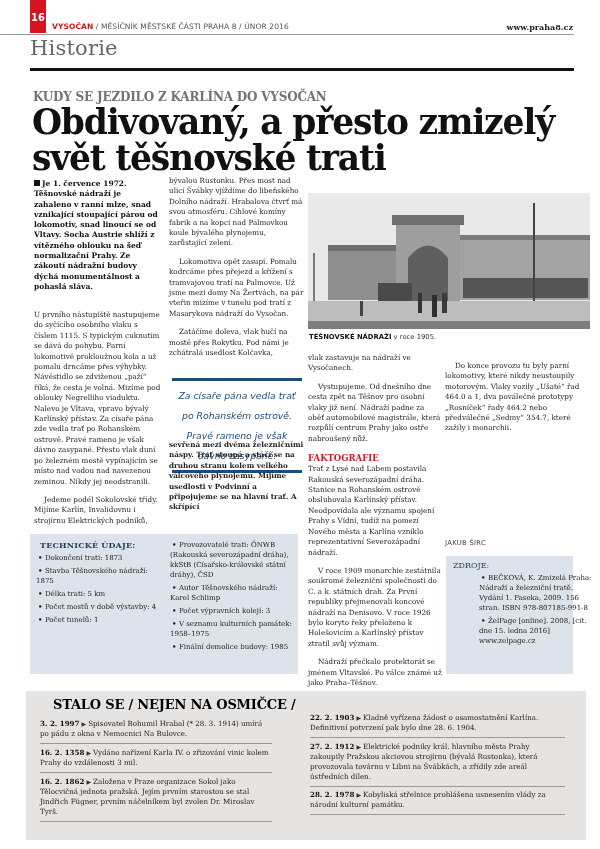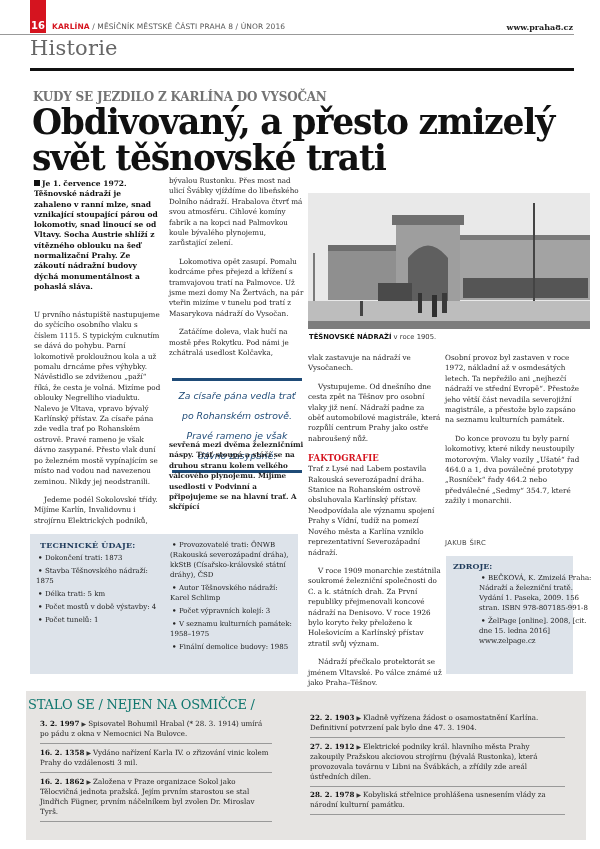--- a/index.html
+++ b/index.html
@@ -1,19 +1,19 @@
 <!DOCTYPE html>
 <html><head>
 <meta charset="utf-8">
 <style>
   * { box-sizing: border-box; margin: 0; padding: 0; }
   body { width: 600px; height: 849px; background: #ffffff; font-family: "DejaVu Serif", serif; color: #1c1c1c; position: relative; overflow: hidden; }
   .abs { position: absolute; }
   
-  .page-num { left: 30px; top: 0; width: 16px; height: 33px; background: #d5141f; color: #fff; font-family: "DejaVu Sans", sans-serif; font-weight: bold; font-size: 10px; display: flex; align-items: flex-end; justify-content: center; padding-bottom: 2px; }
+  .page-num { left: 30px; top: 0; width: 16px; height: 33px; background: #d5141f; color: #fff; font-family: "DejaVu Sans", sans-serif; font-weight: bold; font-size: 10px; display: flex; align-items: flex-end; justify-content: center; padding-bottom: 10px; }
   .masthead { left: 52px; top: 22px; font-size: 7.5px; font-family: "DejaVu Sans", sans-serif; color: #555; letter-spacing: 0.1px; }
   .masthead .brand { color: #d5141f; font-weight: bold; }
   .site-url { right: 27px; top: 22px; font-size: 8px; font-weight: bold; color: #222; font-family: "DejaVu Serif", serif; }
   .hr-thin { left: 0; top: 34px; width: 574px; height: 1px; background: #999; }
   .section-title { left: 30px; top: 36px; font-size: 21px; color: #666; font-family: "DejaVu Serif", serif; font-weight: normal; letter-spacing: 0.2px; }
   .hr-thick { left: 30px; top: 68px; width: 544px; height: 3px; background: #111; }
   .kicker { left: 33px; top: 90px; font-size: 12px; font-weight: bold; color: #737373; font-family: "DejaVu Serif", serif; letter-spacing: -0.2px; }
   .headline { left: 32px; top: 104px; width: 560px; font-size: 34.5px; line-height: 36px; font-weight: bold; color: #111; font-family: "DejaVu Serif", serif; letter-spacing: -1.2px; }
   
   .col { font-size: 7.2px; line-height: 10.4px; color: #222; }
@@ -34,40 +34,40 @@
   .author { left: 445px; top: 539px; font-size: 6.8px; font-family: "DejaVu Sans", sans-serif; color: #444; letter-spacing: 0.3px; }
   
   .techbox { left: 30px; top: 534px; width: 268px; height: 140px; background: #dde3ea; }
   .tech-title { left: 40px; top: 540px; font-size: 8px; font-weight: bold; color: #1f3b5b; letter-spacing: 0.2px; }
   .tech-list { font-size: 7px; line-height: 10px; color: #222; list-style: none; }
   .tech-list li { margin-bottom: 3px; }
   .tech-list li::before { content: "• "; font-weight: bold; padding-left: 2px; }
   .tl1 { left: 36px; top: 553px; width: 126px; }
   .tl2 { left: 170px; top: 540px; width: 125px; }
   .srcbox { left: 446px; top: 556px; width: 127px; height: 118px; background: #dde3ea; }
-  .src-title { left: 453px; top: 561px; font-size: 8px; font-weight: bold; color: #1f3b5b; }
+  .src-title { left: 453px; top: 561px; font-size: 8px; font-weight: normal; color: #1f3b5b; }
   .src-list { left: 479px; top: 573px; width: 118px; }
   
   .stalo { left: 26px; top: 691px; width: 560px; height: 149px; background: #e6e4e2; }
-  .stalo-title { left: 28px; top: 697px; font-size: 13px; font-weight: normal; color: #0f766e; letter-spacing: -0.2px; }
+  .stalo-title { left: 53px; top: 697px; font-size: 13px; font-weight: bold; color: #000000; letter-spacing: -0.2px; }
   .ev { font-size: 7.1px; line-height: 10px; color: #222; border-bottom: 1px solid #999; padding-bottom: 4px; }
   .ev b { font-weight: bold; color: #111; }
   .ev .arr { font-size: 6px; color: #333; margin: 0 2px; }
   .ev1 { left: 40px; top: 719px; width: 232px; }
   .ev2 { left: 40px; top: 748px; width: 232px; }
   .ev3 { left: 40px; top: 777px; width: 232px; }
   .ev4 { left: 310px; top: 713px; width: 255px; }
   .ev5 { left: 310px; top: 742px; width: 255px; }
   .ev6 { left: 310px; top: 790px; width: 255px; }
 </style>
 </head>
 <body>
 
 <div class="abs page-num">16</div>
-<div class="abs masthead"><span class="brand">KARLÍNA</span><span> / MĚSÍČNÍK MĚSTSKÉ ČÁSTI PRAHA 8 / ÚNOR 2016</span></div>
+<div class="abs masthead"><span class="brand">VYSOČAN</span><span> / MĚSÍČNÍK MĚSTSKÉ ČÁSTI PRAHA 8 / ÚNOR 2016</span></div>
 <div class="abs site-url">www.praha8.cz</div>
 <div class="abs hr-thin"></div>
 <div class="abs section-title">Historie</div>
 <div class="abs hr-thick"></div>
 
 <div class="abs kicker">KUDY SE JEZDILO Z KARLÍNA DO VYSOČAN</div>
 <h1 class="abs headline">Obdivovaný, a přesto zmizelý svět těšnovské trati</h1>
 
 <div class="abs lead"><span class="sq"></span><span>Je 1. července 1972. Těšnovské nádraží je zahaleno v ranní mlze, snad vznikající stoupající párou od lokomotiv, snad linoucí se od Vltavy. Socha Austrie shlíží z vítězného oblouku na šeď normalizační Prahy. Ze zákoutí nádražní budovy dýchá monumentálnost a pohaslá sláva.</span></div>
 
@@ -113,21 +113,20 @@
 <div class="abs col col3">
   <p>vlak zastavuje na nádraží ve Vysočanech.</p>
   <p class="ind">Vystupujeme. Od dnešního dne cesta zpět na Těšnov pro osobní vlaky již není. Nádraží padne za oběť automobilové magistrále, která rozpůlí centrum Prahy jako ostře nabroušený nůž.</p>
   <div class="fakto-h">FAKTOGRAFIE</div>
   <p>Trať z Lysé nad Labem postavila Rakouská severozápadní dráha. Stanice na Rohanském ostrově obsluhovala Karlínský přístav. Neodpovídala ale významu spojení Prahy s Vídní, tudíž na pomezí Nového města a Karlína vzniklo reprezentativní Severozápadní nádraží.</p>
   <p class="ind">V roce 1909 monarchie zestátnila soukromé železniční společnosti do C. a k. státních drah. Za První republiky přejmenovali koncové nádraží na Denisovo. V roce 1926 bylo koryto řeky přeloženo k Holešovicím a Karlínský přístav ztratil svůj význam.</p>
   <p class="ind">Nádraží přečkalo protektorát se jménem Vltavské. Po válce známé už jako Praha–Těšnov.</p>
 </div>
 
 <div class="abs col col4">
-  <p>Osobní provoz byl zastaven v roce 1972, nákladní až v osmdesátých letech. Ta nepřežilo ani „nejhezčí nádraží ve střední Evropě“. Přestože jeho větší část nevadila severojižní magistrále, a přestože bylo zapsáno na seznamu kulturních památek.</p>
   <p class="ind">Do konce provozu tu byly parní lokomotivy, které nikdy neustoupily motorovým. Vlaky vozily „Ušaté“ řad 464.0 a 1, dva poválečné prototypy „Rosníček“ řady 464.2 nebo předválečné „Sedmy“ 354.7, které zažily i monarchii.</p>
 </div>
 <div class="abs author">JAKUB ŠIRC</div>
 
 <div class="abs techbox"></div>
 <div class="abs tech-title">TECHNICKÉ ÚDAJE:</div>
 <ul class="abs tech-list tl1">
   <li>Dokončení trati: 1873</li>
   <li>Stavba Těšnovského nádraží: 1875</li>
   <li>Délka trati: 5 km</li>
@@ -147,15 +146,15 @@
 <ul class="abs tech-list src-list">
   <li>BEČKOVÁ, K. Zmizelá Praha: Nádraží a železniční tratě. Vydání 1. Paseka, 2009. 156 stran. ISBN 978-807185-991-8</li>
   <li>ŽelPage [online]. 2008, [cit. dne 15. ledna 2016] www.zelpage.cz</li>
 </ul>
 
 <div class="abs stalo"></div>
 <div class="abs stalo-title">STALO SE / NEJEN NA OSMIČCE /</div>
 <div class="abs ev ev1"><b>3. 2. 1997</b><span class="arr">▶</span><span>Spisovatel Bohumil Hrabal (* 28. 3. 1914) umírá po pádu z okna v Nemocnici Na Bulovce.</span></div>
 <div class="abs ev ev2"><b>16. 2. 1358</b><span class="arr">▶</span><span>Vydáno nařízení Karla IV. o zřizování vinic kolem Prahy do vzdálenosti 3 mil.</span></div>
 <div class="abs ev ev3"><b>16. 2. 1862</b><span class="arr">▶</span><span>Založena v Praze organizace Sokol jako Tělocvičná jednota pražská. Jejím prvním starostou se stal Jindřich Fügner, prvním náčelníkem byl zvolen Dr. Miroslav Tyrš.</span></div>
-<div class="abs ev ev4"><b>22. 2. 1903</b><span class="arr">▶</span><span>Kladně vyřízena žádost o osamostatnění Karlína. Definitivní potvrzení pak bylo dne 47. 3. 1904.</span></div>
+<div class="abs ev ev4"><b>22. 2. 1903</b><span class="arr">▶</span><span>Kladně vyřízena žádost o osamostatnění Karlína. Definitivní potvrzení pak bylo dne 28. 6. 1904.</span></div>
 <div class="abs ev ev5"><b>27. 2. 1912</b><span class="arr">▶</span><span>Elektrické podniky král. hlavního města Prahy zakoupily Pražskou akciovou strojírnu (bývalá Rustonka), která provozovala továrnu v Libni na Švábkách, a zřídily zde areál ústředních dílen.</span></div>
 <div class="abs ev ev6"><b>28. 2. 1978</b><span class="arr">▶</span><span>Kobyliská střelnice prohlášena usnesením vlády za národní kulturní památku.</span></div>
 
 </body></html>

